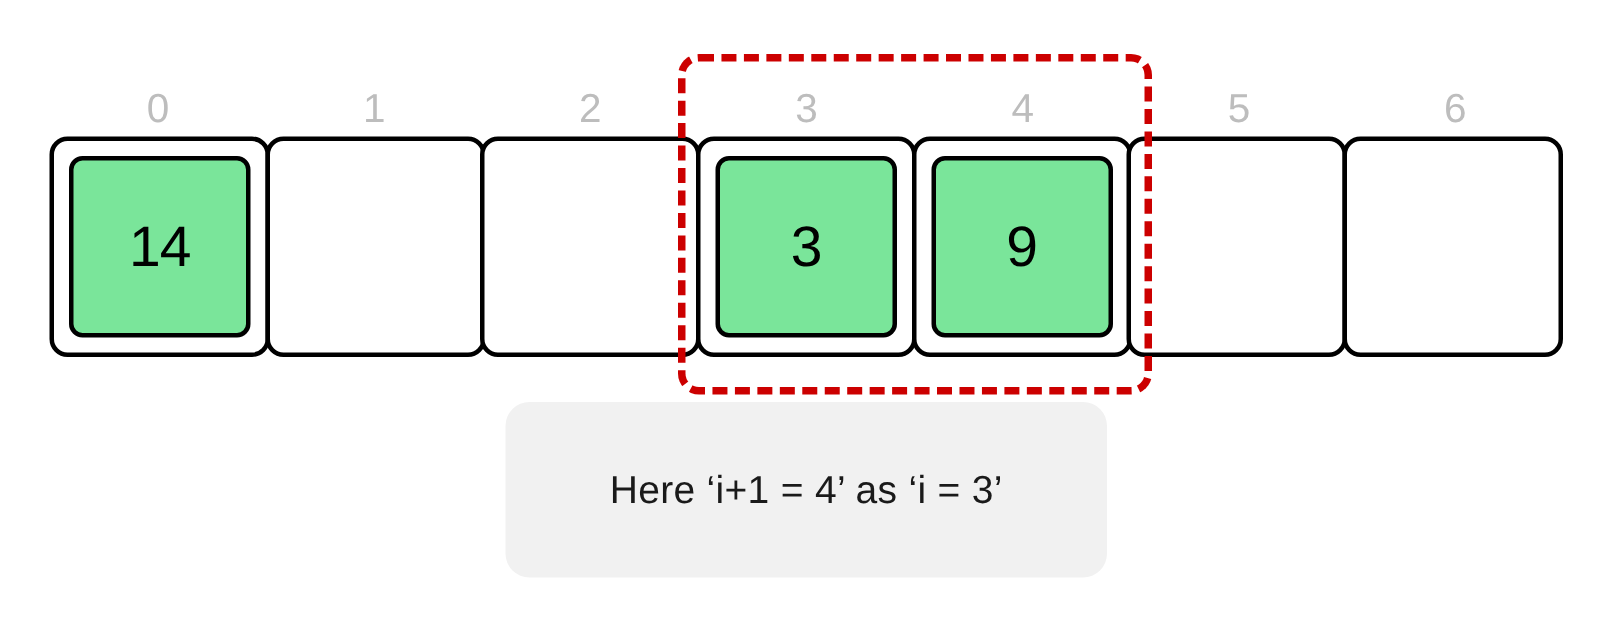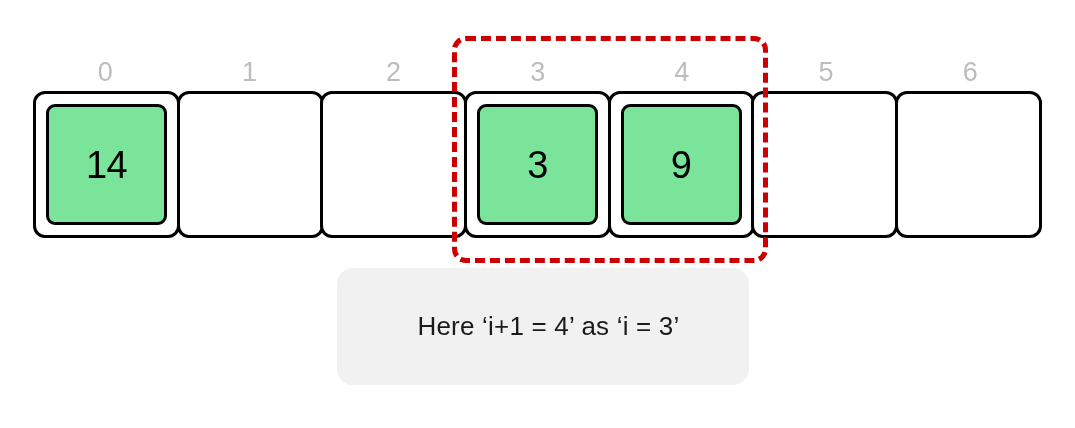--- a/index.html
+++ b/index.html
@@ -98,21 +98,20 @@
     width: 401px;
     height: 117px;
     background: #F1F1F1;
     border-radius: 16px;
     display: flex;
     align-items: center;
     justify-content: center;
     font-size: 26px;
     color: #1a1a1a;
     letter-spacing: 0.2px;
-    padding-left: 11px;
   }
 </style>
 </head>
 <body>
 
 <div class="stage">
 
   <div class="index-row">
     <div class="index-label">0</div>
     <div class="index-label">1</div>

